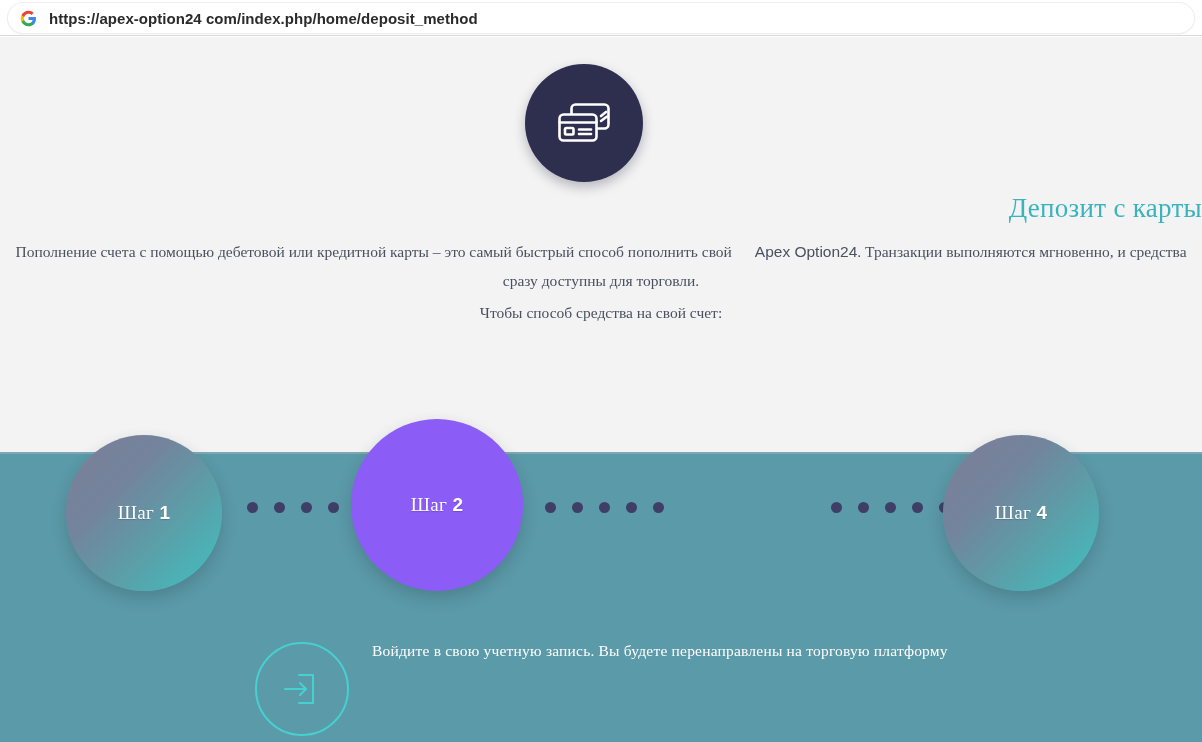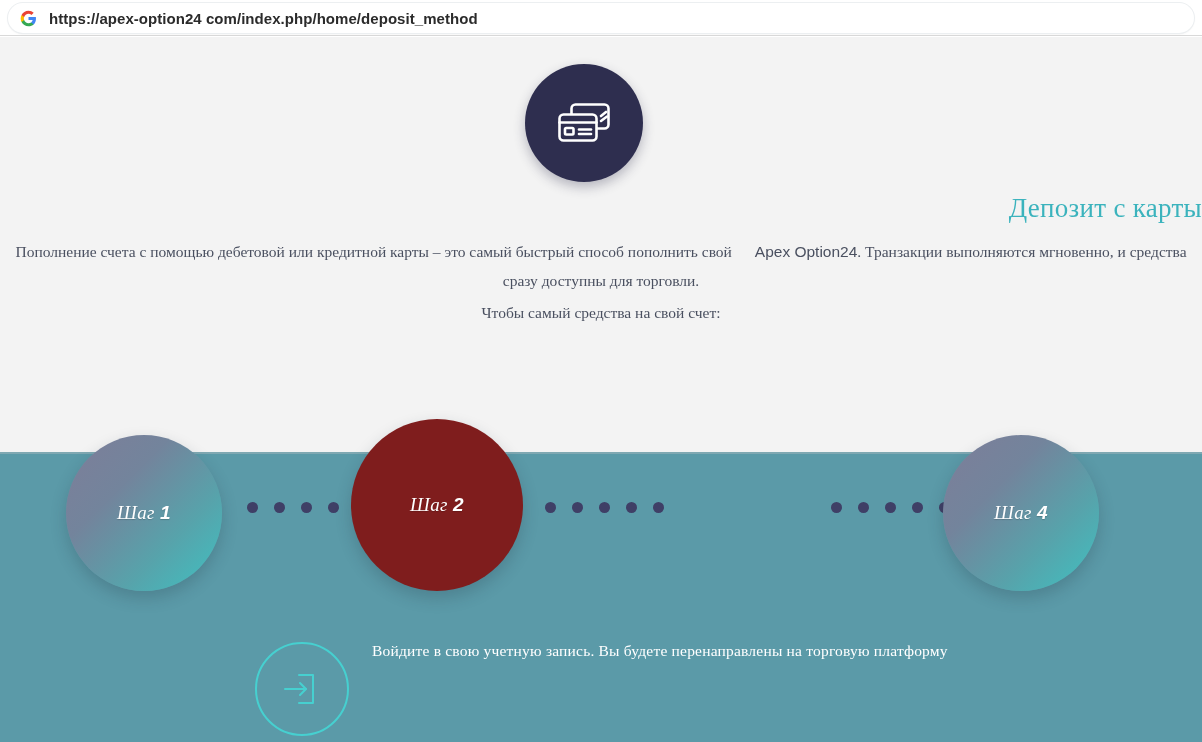--- a/index.html
+++ b/index.html
@@ -137,21 +137,20 @@
     color: #4a5060;
   }
 
   
   .steps {
     position: absolute;
     left: 0;
     top: 0;
     width: 1172px;
     height: 705px;
-    font-style: italic;
   }
   .step {
     position: absolute;
     border-radius: 50%;
     display: flex;
     align-items: center;
     justify-content: center;
     color: #ffffff;
     box-shadow: 0 7px 16px rgba(30,45,60,0.22);
   }
@@ -164,21 +163,21 @@
   }
   .step-label b {
     font-family: "Liberation Sans", "DejaVu Sans", sans-serif;
     font-weight: bold;
     font-size: 19px;
   }
   .step-grad {
     background: linear-gradient(135deg, #7d7e99 0%, #73849c 34%, #57a3ab 68%, #3ec2c2 100%);
   }
   .step-solid {
-    background: #7f1d1d;
+    background: #8b5cf6;
   }
 
   .s1 { left: 66px;  top: 398px; width: 156px; height: 156px; }
   .s2 { left: 351px; top: 382px; width: 172px; height: 172px; }
   .s3 { left: 652px; top: 398px; width: 156px; height: 156px; }
   .s4 { left: 943px; top: 398px; width: 156px; height: 156px; justify-content: center; }
 
   .dots {
     position: absolute;
     display: flex;
@@ -256,21 +255,21 @@
       <line x1="46" y1="21" x2="52" y2="16.5"></line>
     </svg>
   </div>
 
   <div class="page-title">Депозит с карты</div>
 
   <div class="lead">
     <span>Пополнение счета с помощью дебетовой или кредитной карты </span><span>–</span><span> это самый быстрый способ пополнить свой </span><span class="brand">Apex Option24</span><span>. Транзакции выполняются мгновенно, и средства сразу доступны для торговли.</span>
   </div>
 
-  <div class="sub-lead">Чтобы самый средства на свой счет:</div>
+  <div class="sub-lead">Чтобы способ средства на свой счет:</div>
 
   <div class="steps">
 
     <div class="step step-grad s1">
       <span class="step-label"><span>Шаг</span> <b>1</b></span>
     </div>
 
     <div class="dots d1">
       <span class="dot"></span>
       <span class="dot"></span>

